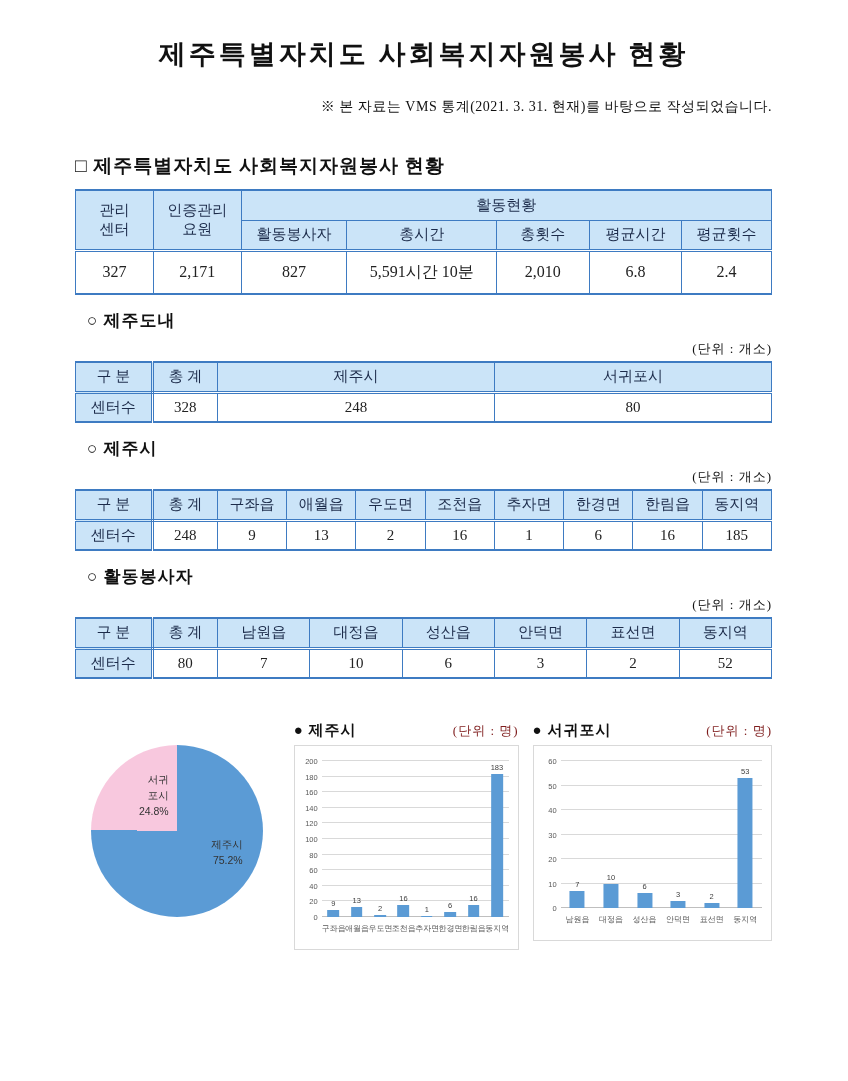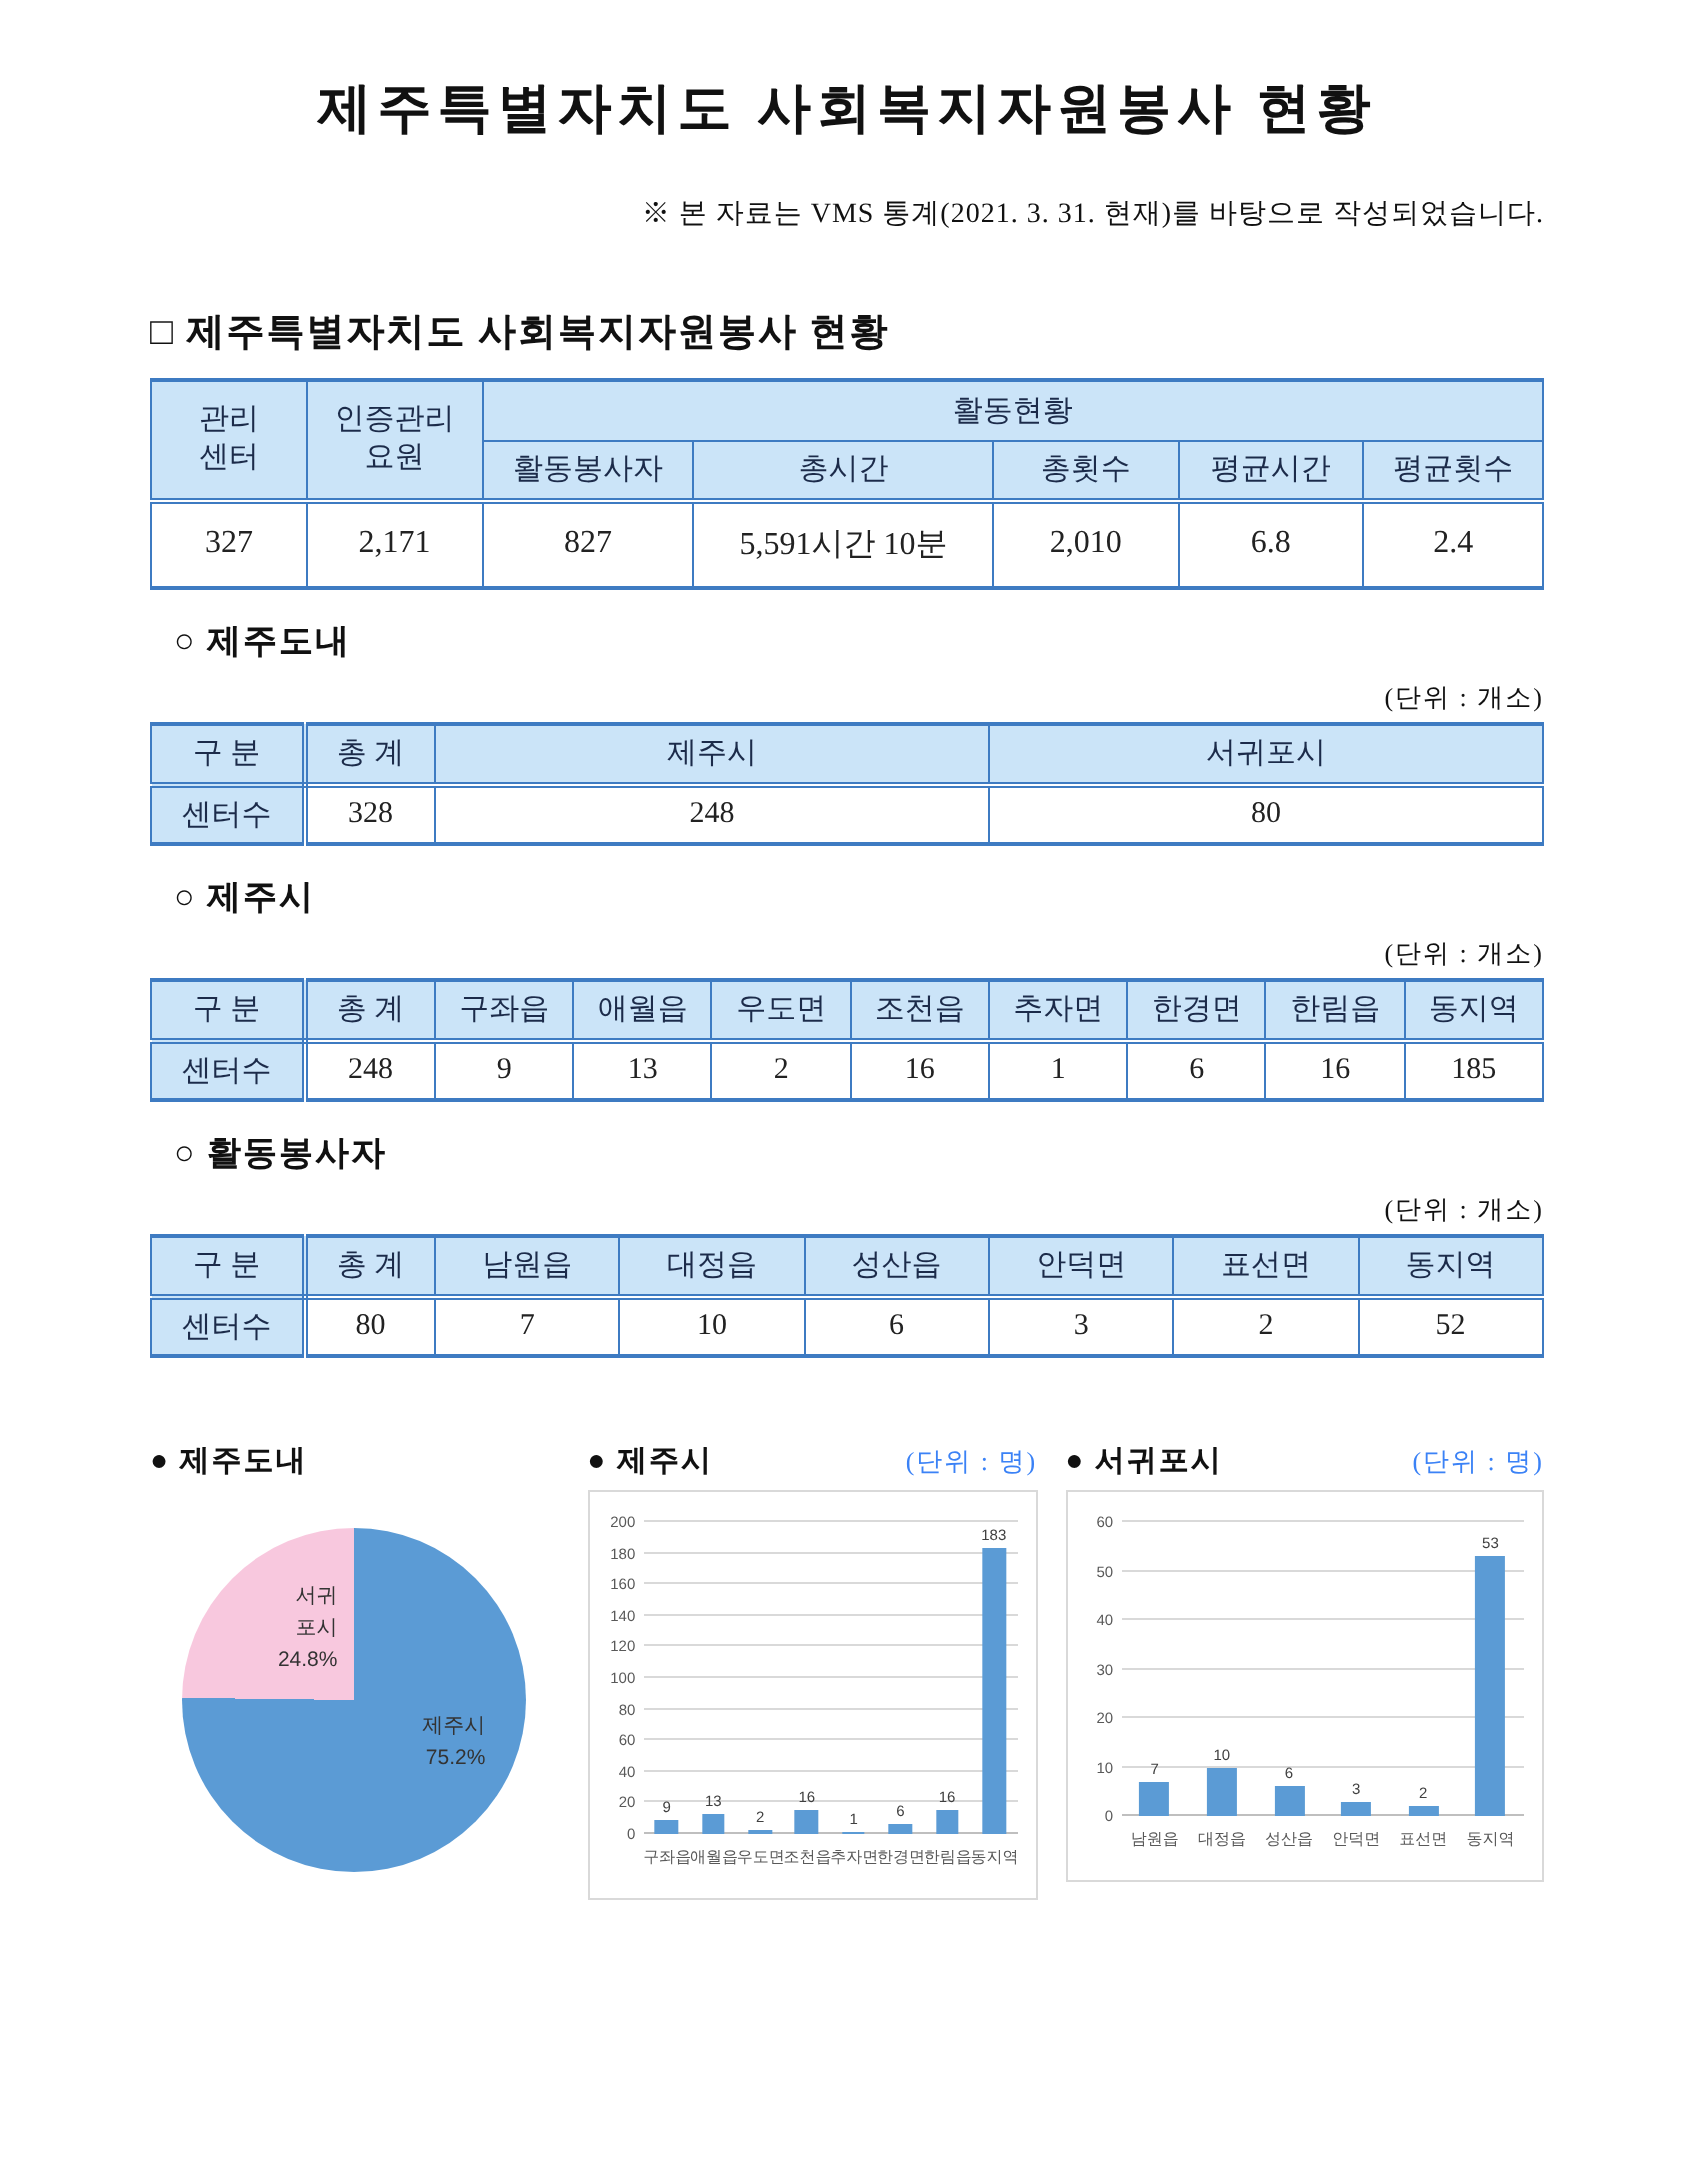--- a/index.html
+++ b/index.html
@@ -70,21 +70,21 @@
   
   .charts-row {
     margin-top:42px;
     display:flex; align-items:flex-start;
   }
   .chart-title-row {
     display:flex; justify-content:space-between; align-items:baseline;
     font-size:14px;
   }
   .chart-title { font-weight:bold; color:#111; letter-spacing:1px; font-size:15px; }
-  .chart-unit  { font-size:13px; color:#3b82f6; letter-spacing:1px; }
+  .chart-unit  { font-size:13px; color:#7f1d1d; letter-spacing:1px; }
 
   .pie-block { width:212px; }
   .pie-wrap { margin:24px auto 0; width:172px; height:172px; position:relative; }
   .pie {
     width:172px; height:172px; border-radius:50%;
   }
   .pie-label {
     position:absolute; text-align:right;
     font-family:"Liberation Sans","DejaVu Sans",sans-serif;
     font-size:10.5px; color:#333; line-height:1.55;
@@ -282,23 +282,20 @@
       <td>3</td>
       <td>2</td>
       <td>52</td>
     </tr>
   </tbody>
     </table>
 
   <div class="charts-row">
 
     <div class="pie-block">
-      <div class="chart-title-row">
-        <span class="chart-title">● 제주도내</span>
-      </div>
       <div class="pie-wrap">
         <div class="pie" id="pie0" style="background: conic-gradient(rgb(91, 155, 213) 0deg, rgb(91, 155, 213) 75.2%, rgb(248, 200, 222) 0deg, rgb(248, 200, 222) 100%);"></div>
         <div class="pie-label seogwipo pre">서귀
 포시
 24.8%</div>
         <div class="pie-label jeju pre">제주시
 75.2%</div>
       </div>
     </div>
 

